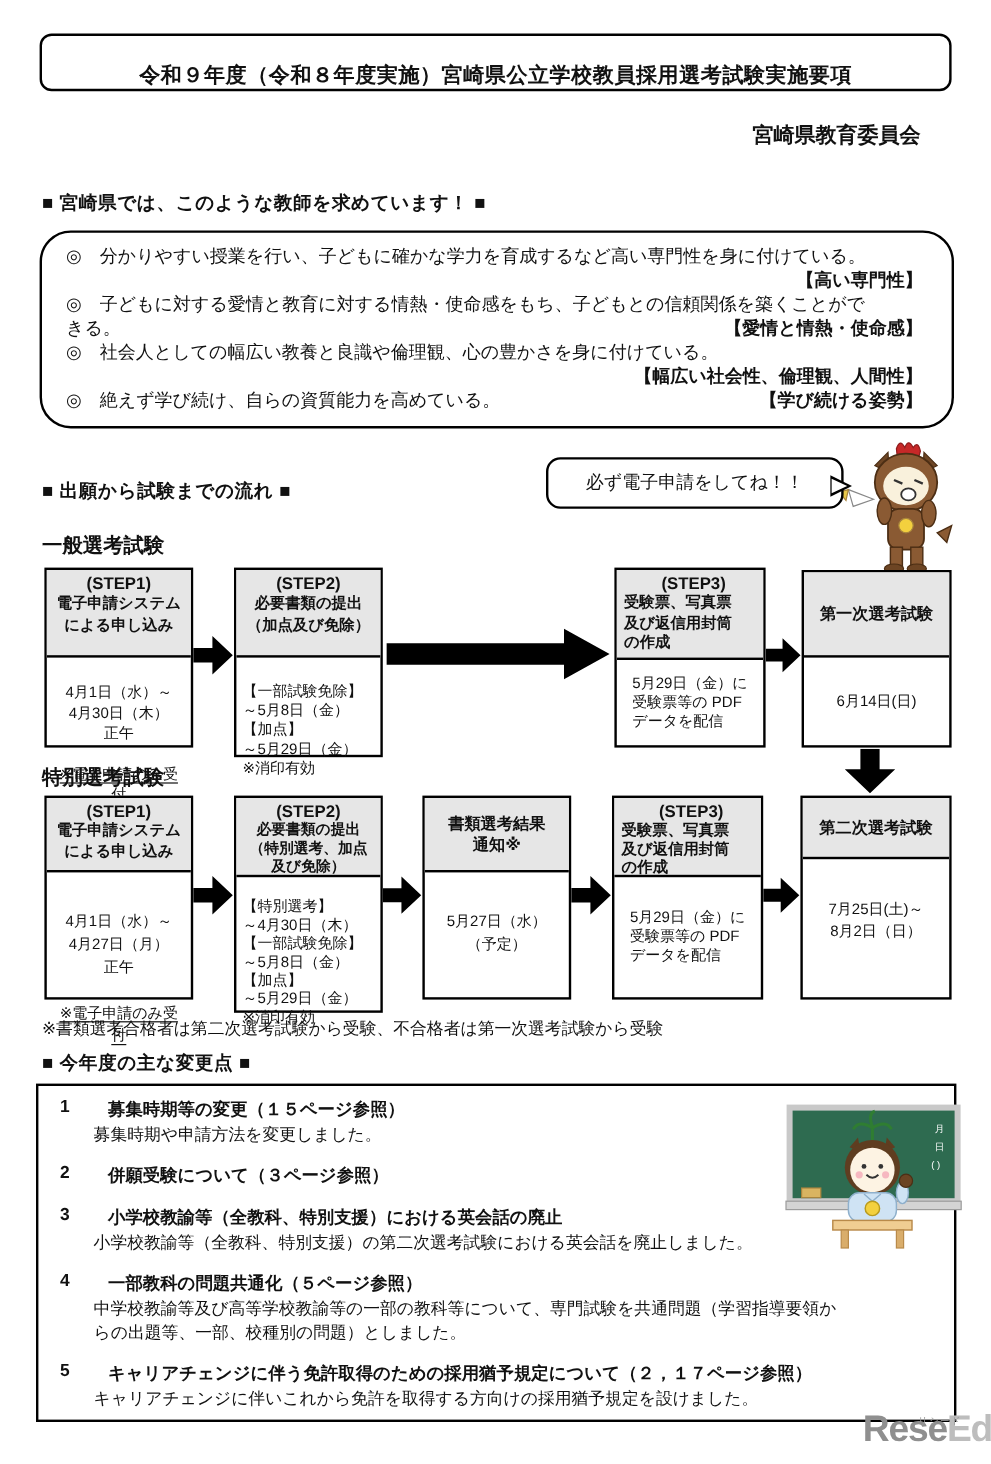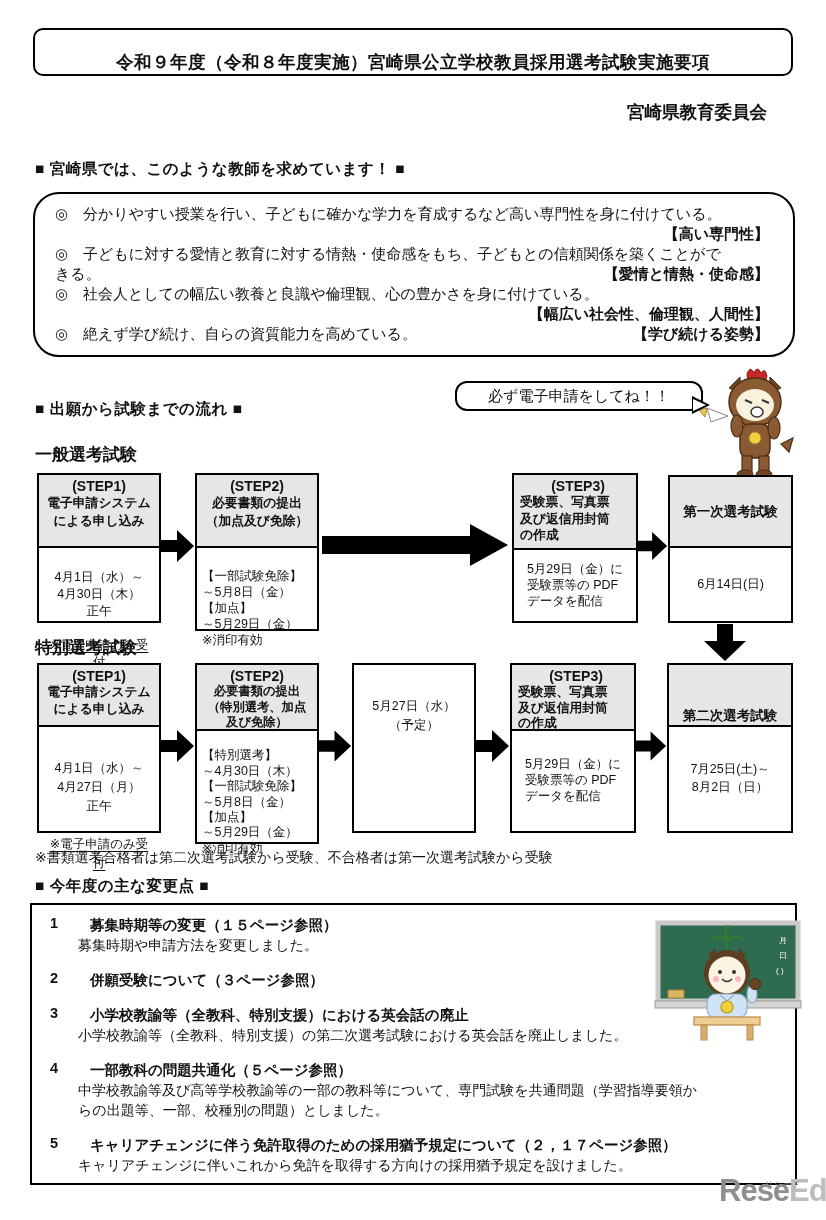--- a/index.html
+++ b/index.html
@@ -16,21 +16,21 @@
 
   
   .wanted-box{left:33px;top:192px;width:762px;height:165px;border:2px solid #000;border-radius:26px;
     padding:10px 24px 8px 20px;font-size:15px;line-height:20px;}
   .witem{position:relative;}
   .wtext{white-space:pre-line;}
   .wtag{position:absolute;right:0;bottom:0;font-weight:700;}
   .ownline{padding-bottom:20px;}
 
   
-  .bubble{left:455px;top:381px;width:248px;height:30px;border:2.5px solid #000;border-radius:12px;
+  .bubble{left:455px;top:381px;width:248px;height:43px;border:2.5px solid #000;border-radius:12px;
     display:flex;align-items:center;justify-content:center;font-size:15px;background:#fff;z-index:3;}
   .bubble:after{content:"";position:absolute;right:-18px;top:13px;border:9px solid transparent;border-left:18px solid #000;}
   .bubble:before{content:"";position:absolute;right:-11px;top:16px;border:6px solid transparent;border-left:13px solid #fff;z-index:2;}
 
   .flow-label{font-size:17px;font-weight:700;}
 
   
   .fbox{position:absolute;box-sizing:border-box;border:2px solid #000;background:#fff;}
   .fhead{background:#e6e6e6;border-bottom:2px solid #000;text-align:center;font-weight:700;padding-top:3px;box-sizing:border-box;}
   .fstep{font-size:14px;line-height:16px;}
@@ -221,20 +221,24 @@
 ～5月29日（金）
 ※消印有効</div>
   </div>
 </div>
 
 <svg class="arrow" style="left:319px;top:727px;" width="33" height="38" viewBox="0 0 34 38">
   <polygon points="0,13 16,13 16,3 33,19 16,35 16,25 0,25"></polygon>
   </svg>
 
 <div class="fbox" style="left:352px;top:663px;width:124px;height:170px;">
+  <div class="fhead vcent" style="height:62px;">
+    <div class="fhl" style="font-size:13.5px;line-height:17px;">書類選考結果
+通知※</div>
+  </div>
   <div class="fbody vcent" style="height:102px;line-height:19px;">
     <div>5月27日（水）
 （予定）</div>
   </div>
 </div>
 
 <svg class="arrow" style="left:476px;top:727px;" width="34" height="38" viewBox="0 0 34 38">
   <polygon points="0,13 16,13 16,3 33,19 16,35 16,25 0,25"></polygon>
   </svg>
 
@@ -250,21 +254,21 @@
 受験票等の PDF
 データを配信</div>
   </div>
 </div>
 
 <svg class="arrow" style="left:636px;top:727px;" width="31" height="38" viewBox="0 0 34 38">
   <polygon points="0,13 16,13 16,3 33,19 16,35 16,25 0,25"></polygon>
   </svg>
 
 <div class="fbox" style="left:667px;top:663px;width:126px;height:170px;">
-  <div class="fhead vcent" style="height:62px;align-items:flex-end;">
+  <div class="fhead vcent" style="height:51px;">
     <div>第二次選考試験</div>
   </div>
   <div class="fbody vcent" style="height:102px;line-height:18px;">
     <div>7月25日(土)～
 8月2日（日）</div>
   </div>
 </div>
 
 <div class="abs footnote">※書類選考合格者は第二次選考試験から受験、不合格者は第一次選考試験から受験</div>
 

